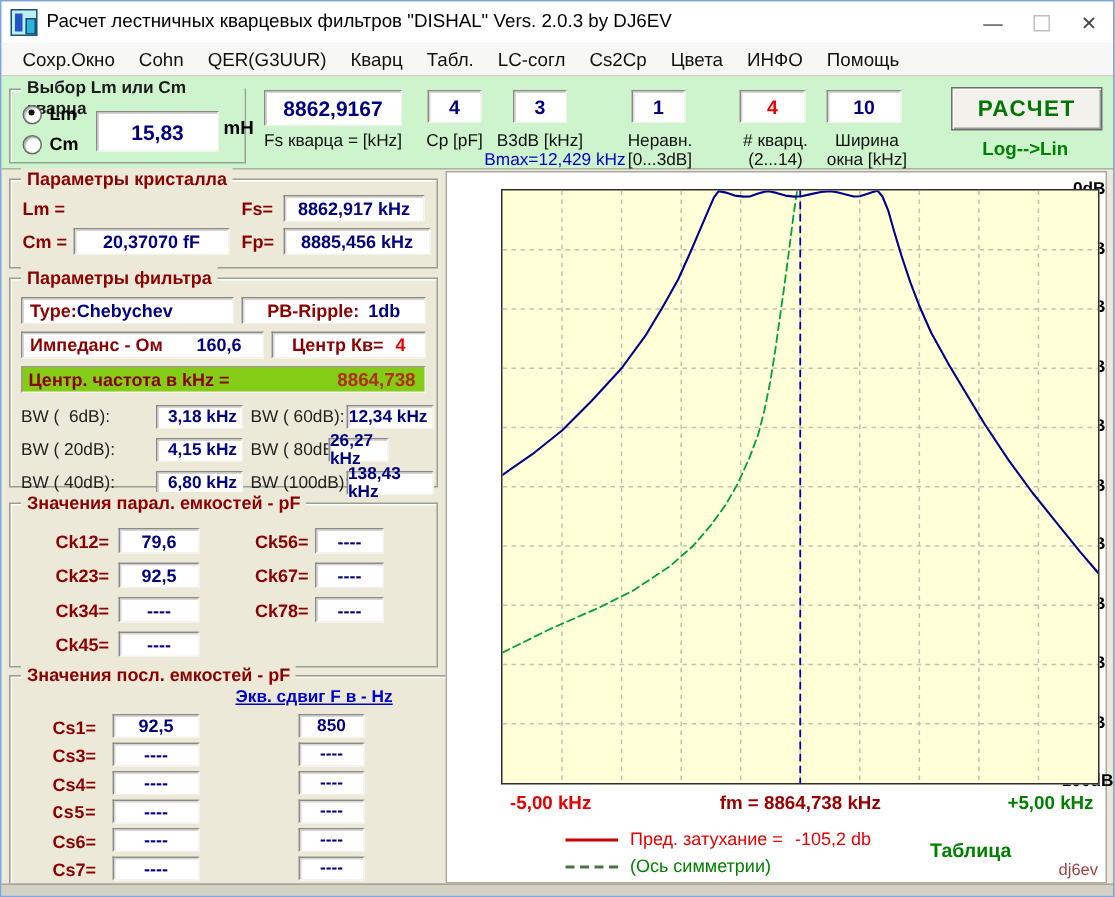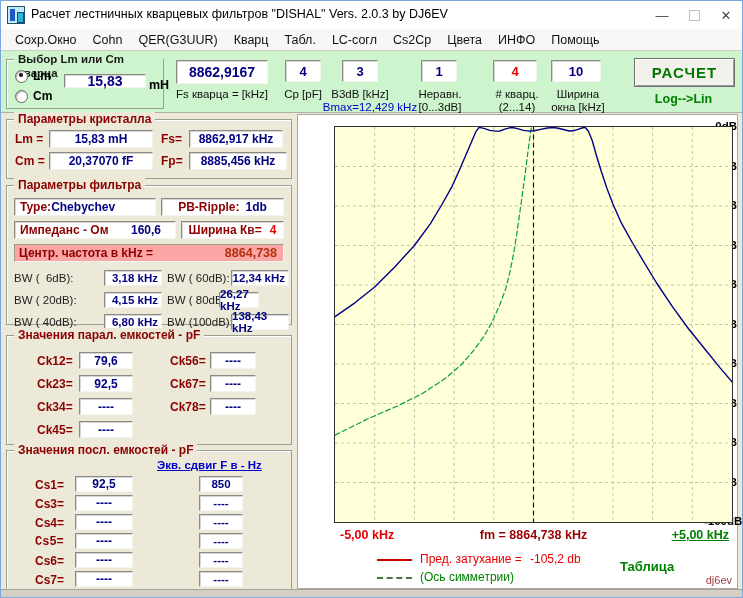--- a/index.html
+++ b/index.html
@@ -33,21 +33,21 @@
   .radio{width:11px;height:11px;border-radius:50%;background:#fff;border:1px solid #6a6a6a;box-shadow:inset 1px 1px 1px rgba(0,0,0,.3);}
   .radio .dot{margin:2.5px;width:4px;height:4px;border-radius:50%;background:#111;}
   .calc-btn{background:#f2f1ec;border:1px solid #6f6f6f;box-shadow:inset 1px 1px 0 #ffffff, inset -1px -1px 0 #9a9a9a;
             display:flex;align-items:center;justify-content:center;color:#007800;font-weight:700;font-size:15px;letter-spacing:1px;}
   .green-bold{color:#008000;font-weight:700;}
   
   .row-lbl{font-size:12px;}
   .bw-lbl{font-size:11.5px;color:#222;white-space:pre;}
   .bw-val{font-size:11.5px;justify-content:flex-end;padding-right:3px;}
   .cell-val{font-size:12px;}
-  .yellow-row{background:#fca5a5;border:1px solid #9b9b8b;border-right-color:#f4f4ee;border-bottom-color:#f4f4ee;
+  .yellow-row{background:#84cc16;border:1px solid #9b9b8b;border-right-color:#f4f4ee;border-bottom-color:#f4f4ee;
               box-sizing:border-box;display:flex;align-items:center;justify-content:space-between;padding:0 6px 0 4px;}
   .link-blue{color:#0000cc;text-decoration:underline;font-size:11.5px;}
   
   .chartpanel{left:296px;top:113px;width:441px;height:475px;background:#ffffff;border:1px solid #a8a8a0;box-sizing:border-box;}
   .plot{left:36px;top:11px;width:399px;height:397px;background:#ffffd8;border:1px solid #303030;box-sizing:border-box;}
   .ytick{position:absolute;right:0;width:33px;text-align:right;font-size:11.5px;font-weight:700;color:#000;}
   .xlab{font-size:12.5px;font-weight:700;}
   .leg-lbl{font-size:12px;}
   .swatch-red{height:0;border-top:2px solid #cc0000;}
   .swatch-green{height:0;border-top:2px dashed #447744;}
@@ -90,21 +90,21 @@
       <div class="abs" style="left:8px;top:9px;display:flex;align-items:center;gap:5px;">
         <div class="radio">
             <div class="dot"></div>
           </div>
         <span style="font-size:12px;font-weight:700;">Lm</span>
       </div>
       <div class="abs" style="left:8px;top:29px;display:flex;align-items:center;gap:5px;">
         <div class="radio"></div>
         <span style="font-size:12px;font-weight:700;">Cm</span>
       </div>
-      <div class="abs inset" style="left:57px;top:14px;width:82px;height:14px;font-size:14px;">
+      <div class="abs inset" style="left:57px;top:14px;width:82px;height:27px;font-size:14px;">
         <span class="navy">15,83</span>
       </div>
       <span class="abs" style="left:142px;top:18px;font-size:12.5px;font-weight:700;">mH</span>
     </div>
 
     <div class="abs inset" style="left:175px;top:9px;width:92px;height:24px;font-size:14px;">
       <span class="navy">8862,9167</span>
     </div>
     <div class="abs small-lbl" style="left:168px;top:37px;width:106px;">Fs кварца  =  [kHz]</div>
 
@@ -143,23 +143,20 @@
       <div>окна  [kHz]</div>
     </div>
 
     <div class="abs calc-btn" style="left:633px;top:7px;width:99px;height:27px;">РАСЧЕТ</div>
     <div class="abs green-bold" style="left:633px;top:41px;width:99px;text-align:center;font-size:12.5px;">Log--&gt;Lin</div>
   </div>
 
   <div class="abs groupbox" style="left:5px;top:118px;width:284px;height:58px;">
     <span class="gb-title gb-gray">Параметры кристалла</span>
     <span class="abs maroon row-lbl" style="left:8px;top:12px;">Lm =</span>
-    <div class="abs inset cell-val" style="left:42px;top:10px;width:104px;height:18px;">
-      <span class="navy">15,83 mH</span>
-    </div>
     <span class="abs maroon row-lbl" style="left:154px;top:12px;">Fs=</span>
     <div class="abs inset cell-val" style="left:182px;top:10px;width:94px;height:18px;">
       <span class="navy">8862,917 kHz</span>
     </div>
     <span class="abs maroon row-lbl" style="left:8px;top:34px;">Cm =</span>
     <div class="abs inset cell-val" style="left:42px;top:32px;width:104px;height:18px;">
       <span class="navy">20,37070  fF</span>
     </div>
     <span class="abs maroon row-lbl" style="left:154px;top:34px;">Fp=</span>
     <div class="abs inset cell-val" style="left:182px;top:32px;width:98px;height:18px;">
@@ -175,21 +172,21 @@
     </div>
     <div class="abs inset" style="left:154px;top:12px;width:123px;height:18px;gap:6px;">
       <span class="maroon row-lbl">PB-Ripple:</span>
       <span class="navy cell-val">1db</span>
     </div>
     <div class="abs inset" style="left:7px;top:35px;width:162px;height:18px;justify-content:space-between;padding:0 14px 0 5px;">
       <span class="maroon row-lbl">Импеданс - Ом</span>
       <span class="navy cell-val">160,6</span>
     </div>
     <div class="abs inset" style="left:174px;top:35px;width:103px;height:18px;gap:8px;">
-      <span class="maroon row-lbl">Ширина Кв=</span>
+      <span class="maroon row-lbl">Центр Кв=</span>
       <span class="redval cell-val">4</span>
     </div>
     <div class="abs yellow-row" style="left:7px;top:58px;width:270px;height:18px;">
       <span class="maroon row-lbl">Центр. частота в kHz =</span>
       <span style="color:#b03010;font-weight:700;font-size:12.5px;">8864,738</span>
     </div>
     <span class="abs bw-lbl" style="left:7px;top:86px;">BW (  6dB):</span>
     <div class="abs inset bw-val" style="left:97px;top:84px;width:58px;height:16px;">
         <span class="navy">3,18 kHz</span>
       </div>
@@ -240,21 +237,21 @@
     <span class="abs maroon row-lbl" style="left:163px;top:64px;">Ck78=</span>
     <div class="abs inset cell-val" style="left:203px;top:62px;width:46px;height:17px;">
         <span class="navy">----</span>
       </div>
     <span class="abs maroon row-lbl" style="left:30px;top:87px;">Ck45=</span>
     <div class="abs inset cell-val" style="left:72px;top:85px;width:54px;height:17px;">
         <span class="navy">----</span>
       </div>
   </div>
 
-  <div class="abs groupbox" style="left:5px;top:449px;width:284px;height:138px;">
+  <div class="abs groupbox" style="left:5px;top:449px;width:284px;height:138px;padding-left:28px;">
     <span class="gb-title gb-gray">Значения посл. емкостей - pF</span>
     <span class="abs link-blue" style="left:150px;top:8px;font-weight:700;">Экв. сдвиг F в - Hz</span>
     <span class="abs maroon row-lbl" style="left:28px;top:27px;">Cs1=</span>
     <div class="abs inset cell-val" style="left:68px;top:25px;width:58px;height:16px;">
         <span class="navy">92,5</span>
       </div>
     <div class="abs inset" style="left:192px;top:25px;width:44px;height:16px;font-size:11.5px;">
         <span class="navy">850</span>
       </div>
     <span class="abs maroon row-lbl" style="left:28px;top:46px;">Cs3=</span>
@@ -328,21 +325,21 @@
           <line x1="0" y1="276.5" x2="397" y2="276.5" stroke="#c2c2b2" stroke-width="1" stroke-dasharray="3,3"></line>
           <line x1="0" y1="316" x2="397" y2="316" stroke="#c2c2b2" stroke-width="1" stroke-dasharray="3,3"></line>
           <line x1="0" y1="355.5" x2="397" y2="355.5" stroke="#c2c2b2" stroke-width="1" stroke-dasharray="3,3"></line>
           <polyline points="198.5,0.0 198.5,395.0" fill="none" stroke="#0000b0" stroke-width="1.2" stroke-dasharray="4,4" stroke-linejoin="round" stroke-linecap="round"></polyline>
           <polyline points="0.0,308.1 31.8,292.3 63.5,278.5 87.3,266.6 111.2,250.8 127.0,237.0 138.9,223.2 148.9,209.4 156.8,195.5 164.8,177.8 170.7,161.9 174.7,146.2 178.7,126.4 181.8,106.7 184.6,86.9 187.4,67.2 189.8,49.4 192.1,31.6 194.1,15.8 195.7,4.7 196.5,0.0" fill="none" stroke="#00a040" stroke-width="1.2" stroke-dasharray="5,3" stroke-linejoin="round" stroke-linecap="round"></polyline>
           <polyline points="0.0,189.6 19.9,175.8 39.7,160.0 59.5,140.2 79.4,118.5 95.3,96.8 107.2,77.0 117.1,59.3 125.1,41.5 131.0,27.7 137.0,13.8 140.9,4.7 144.1,0.4 148.9,1.4 154.8,3.4 160.8,4.1 164.8,4.0 169.9,2.2 174.7,0.8 177.5,0.5 182.6,1.6 188.6,3.4 194.5,4.1 199.3,3.8 205.6,2.4 212.4,1.0 218.4,0.5 223.1,1.2 229.5,2.8 234.2,4.0 238.2,3.8 243.0,2.4 246.9,1.0 250.1,0.2 253.3,4.0 257.3,13.8 261.2,27.7 266.0,43.5 271.9,61.2 277.9,77.0 285.8,94.8 297.8,116.5 309.7,136.3 321.6,156.0 337.4,179.7 353.3,201.5 369.2,221.2 385.1,240.9 397.0,254.8" fill="none" stroke="#00008b" stroke-width="1.4" stroke-linejoin="round" stroke-linecap="round"></polyline>
         </svg>
     </div>
     <span class="abs xlab" style="left:42px;top:413px;color:#e60000;">-5,00 kHz</span>
     <div class="abs xlab" style="left:37px;top:413px;width:397px;text-align:center;color:#990000;">fm = 8864,738 kHz</div>
-    <span class="abs xlab" style="right:8px;top:413px;color:#008000;text-decoration:underline;">+5,00 kHz</span>
+    <span class="abs xlab" style="right:8px;top:413px;color:#008000;">+5,00 kHz</span>
 
     <div class="abs swatch-red" style="left:79px;top:444px;width:35px;"></div>
     <span class="abs leg-lbl" style="left:122px;top:437px;color:#e60000;">Пред. затухание =</span>
     <span class="abs leg-lbl" style="left:232px;top:437px;color:#e60000;">-105,2 db</span>
     <div class="abs swatch-green" style="left:79px;top:462px;width:35px;"></div>
     <span class="abs leg-lbl" style="left:122px;top:455px;color:#008000;">(Ось симметрии)</span>
     <span class="abs green-bold" style="left:322px;top:444px;font-size:13px;">Таблица</span>
     <span class="abs" style="right:5px;top:459px;font-size:11px;color:#a04040;">dj6ev</span>
   </div>
 

